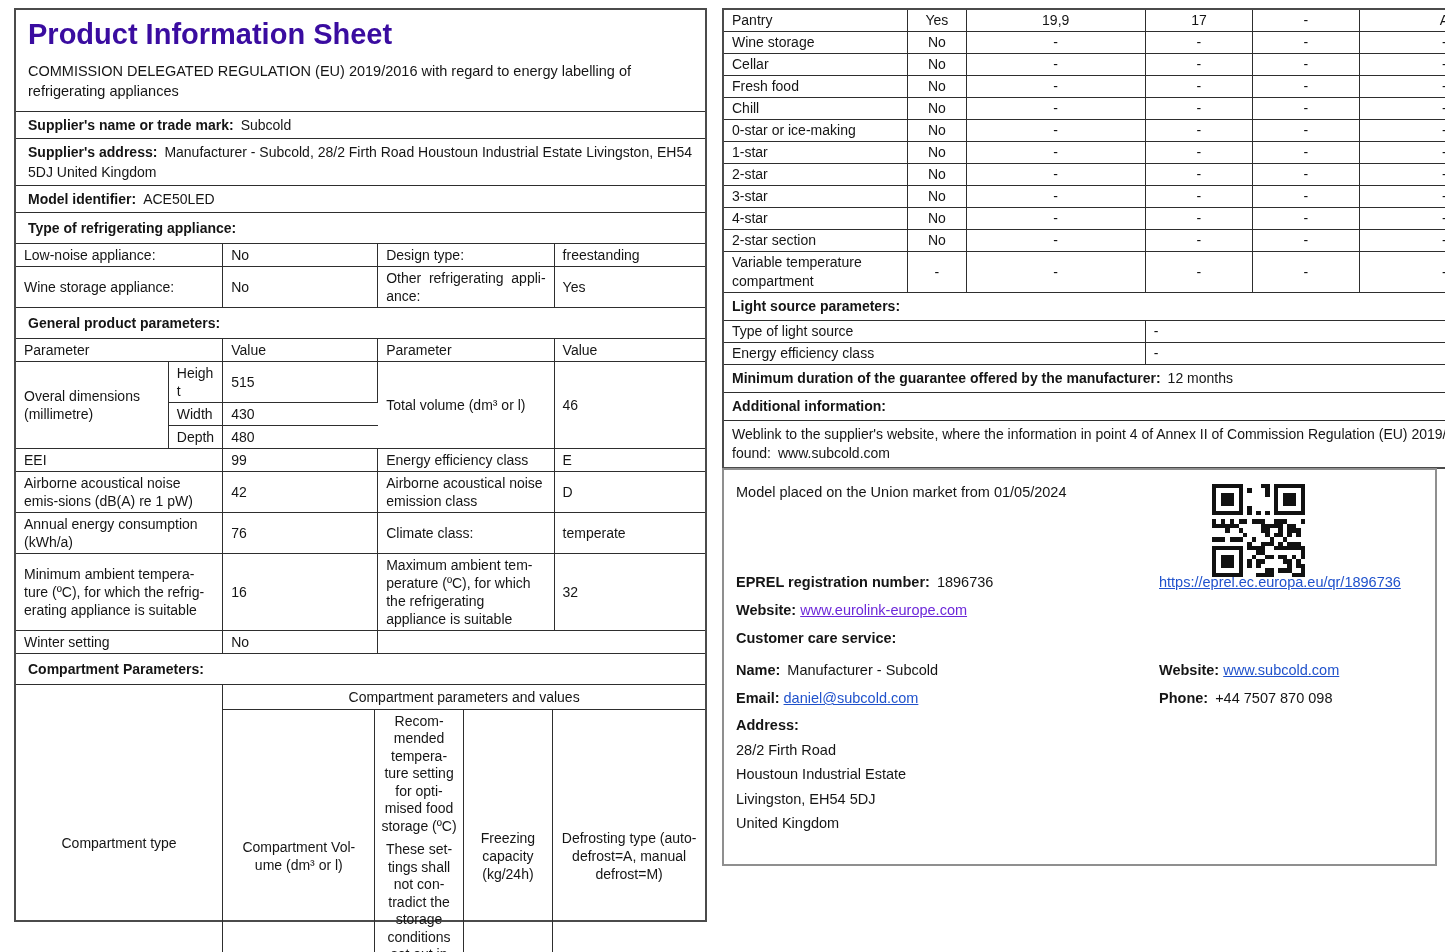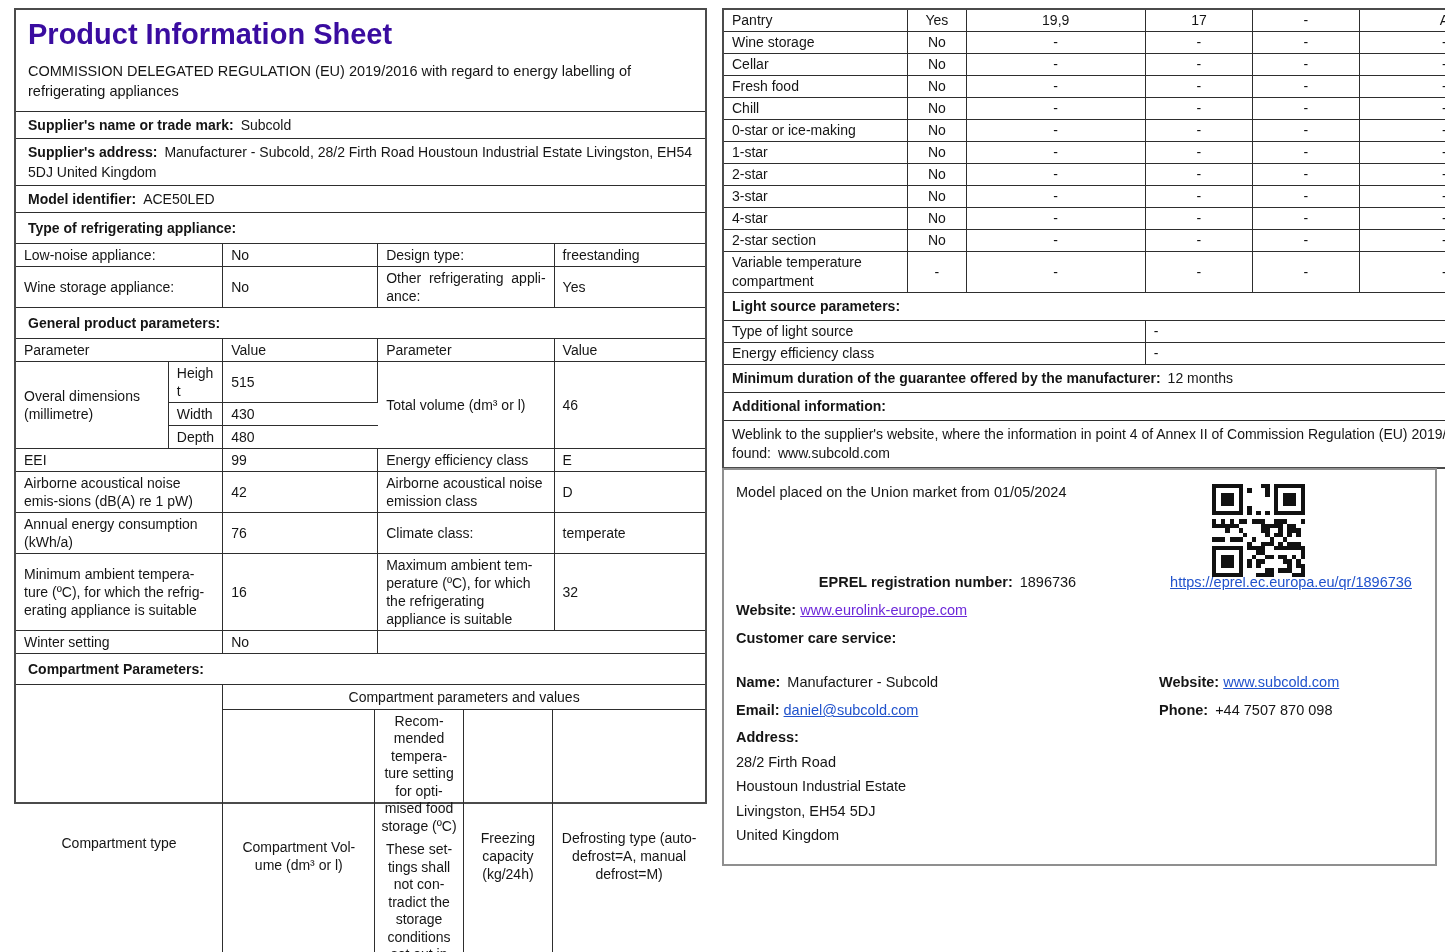--- a/index.html
+++ b/index.html
@@ -1,21 +1,21 @@
 <!DOCTYPE html>
 <html><head>
 <meta charset="utf-8">
 <style>
   * { box-sizing: border-box; }
   html,body { margin:0; padding:0; background:#ffffff; }
   body { width:1445px; height:952px; font-family:"Liberation Sans", sans-serif; color:#151515; }
   .page { position:relative; width:1445px; height:952px; background:#fff; overflow:hidden; }
 
   
-  .leftbox { position:absolute; left:14px; top:8px; width:693px; height:796px;
+  .leftbox { position:absolute; left:14px; top:8px; width:693px; height:914px;
              border:2px solid #4b4b4b; display:flex; flex-direction:column; background:#fff; }
   .hdr-block { padding:6px 12px 10px 12px; border-bottom:1px solid #2e2e2e; }
   .doc-title { font-size:29px; font-weight:bold; margin:2px 0 10px 0; letter-spacing:0; }
   .doc-sub { font-size:14.5px; line-height:20px; max-width:660px; }
   .trow { border-bottom:1px solid #2e2e2e; padding:3px 12px; font-size:14px; line-height:20px; }
   .trow.hbold { font-weight:bold; padding:5px 12px; }
   .lbl { font-weight:bold; }
   .val { margin-left:7px; font-weight:normal; }
 
   table { width:100%; border-collapse:collapse; table-layout:fixed; font-size:14px; }
@@ -39,24 +39,24 @@
   .rt td.heading { font-weight:bold; padding:4px 8px; }
   .rt td.tall { padding:4px 8px; }
   .rt tr.lastrow td { border-bottom:none;margin-top:31px; }
 
   
   .marketbox { position:absolute; left:722px; top:468px; width:715px; height:398px;
                border:2px solid #8f8f8f; background:#fff; padding:12px 12px 10px 12px;
                font-size:14.5px; line-height:20px; }
   .mrow { display:grid; grid-template-columns:423px 1fr; align-items:start; margin-bottom:8px; }
   .qr { position:absolute; top:14px; right:130px; width:93px; height:93px; }
-  .eprel-row { margin-top:70px;text-align:center; }
+  .eprel-row { margin-top:70px; }
   a.lnk { color:#2052CC; text-decoration:underline; }
   .addr-lines div { line-height:18.5px; margin-top:6px; }
-  .mb-heading { font-weight:bold; margin-bottom:24px; }
+  .mb-heading { font-weight:bold; margin-bottom:12px; }
 </style>
 </head>
 <body>
 
 <div class="page">
 
   <div class="leftbox">
 
     <div class="hdr-block">
       <div class="doc-title" id="docTitle" style="color: rgb(58, 12, 160);">Product Information Sheet</div>

